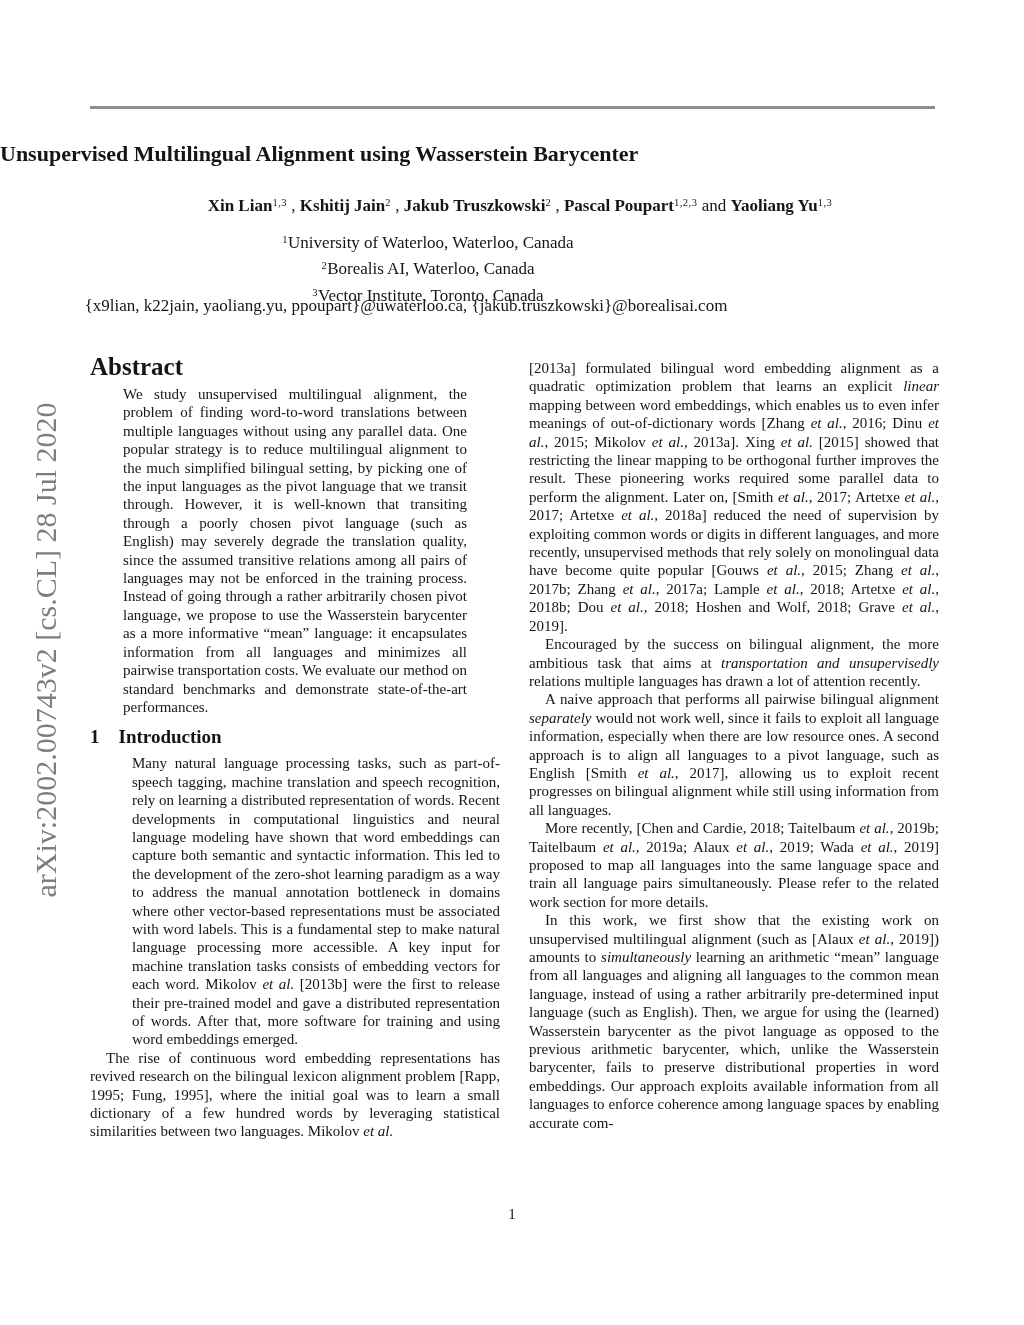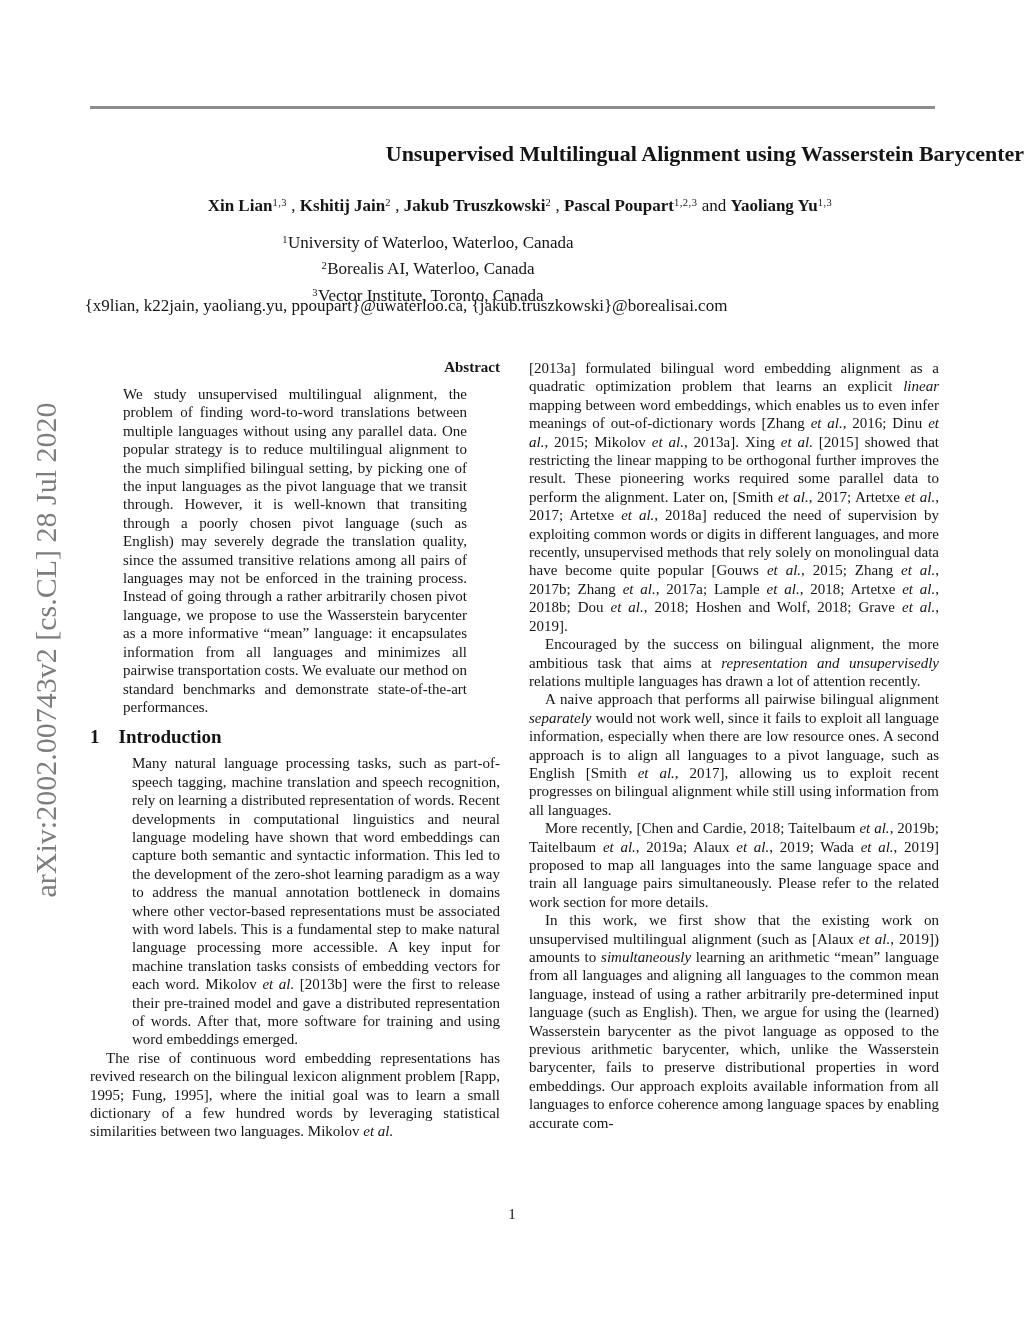--- a/index.html
+++ b/index.html
@@ -8,33 +8,33 @@
     font-family:"Liberation Serif","DejaVu Serif",serif;color:#151515;
     overflow:hidden;
   }
   .arxiv-side{
     position:absolute;left:-243px;top:632px;width:578px;height:36px;
     line-height:36px;text-align:center;white-space:nowrap;
     transform:rotate(-90deg);transform-origin:center;
     font-size:30px;color:#7d7d7d;
   }
   .top-rule{position:absolute;left:90px;top:106px;width:845px;height:3px;background:#8d8d8d;}
-  .title{position:absolute;left:0;top:141px;width:1024px;margin:0;text-align:right;
+  .title{position:absolute;left:0;top:141px;width:1024px;margin:0;text-align:left;
     font-size:22px;font-weight:bold;}
   .authors{position:absolute;left:8px;top:196px;width:1024px;text-align:center;font-size:17px;}
   .affils{position:absolute;left:0;top:228px;width:856px;text-align:center;
     font-size:17px;line-height:23px;}
   .emails{position:absolute;left:0;top:296px;width:812px;text-align:center;font-size:17px;}
   .run-b{font-weight:bold;}
   .run-i{font-style:italic;}
   .run-sup{font-size:62%;vertical-align:0.5em;letter-spacing:0.5px;}
   .col{position:absolute;width:410px;font-size:15px;line-height:18.4px;text-align:justify;}
   .col-left{left:90px;top:356px;}
   .col-right{left:529px;top:359px;}
-  .abs-head{text-align:right;font-size:15px;font-weight:bold;line-height:22px;margin:0 0 7px 0;}
+  .abs-head{text-align:left;font-size:25px;font-weight:bold;line-height:22px;margin:0 0 7px 0;}
   .abs-body{margin:0 33px;}
   .sec-head{margin-top:9px;font-size:19px;font-weight:bold;line-height:24px;text-align:left;}
   .sec-num{display:inline-block;margin-right:19px;}
   .body-par{margin:0;}
   .sec-head + .body-par{margin-top:5px;margin-left:42px;}
   .indent{text-indent:16px;}
   .page-num{position:absolute;left:0;top:1206px;width:1024px;text-align:center;font-size:15px;}
 </style>
 </head>
 <body>
@@ -64,21 +64,21 @@
     <div class="sec-head">
       <span class="sec-num">1</span><span class="sec-title">Introduction</span>
     </div>
 
     <p class="body-par"><span>Many natural language processing tasks, such as part-of-speech tagging, machine translation and speech recognition, rely on learning a distributed representation of words. Recent developments in computational linguistics and neural language modeling have shown that word embeddings can capture both semantic and syntactic information. This led to the development of the zero-shot learning paradigm as a way to address the manual annotation bottleneck in domains where other vector-based representations must be associated with word labels. This is a fundamental step to make natural language processing more accessible. A key input for machine translation tasks consists of embedding vectors for each word. Mikolov </span><span class="run-i">et al.</span><span> [2013b] were the first to release their pre-trained model and gave a distributed representation of words. After that, more software for training and using word embeddings emerged.</span></p>
     <p class="body-par indent"><span>The rise of continuous word embedding representations has revived research on the bilingual lexicon alignment problem [Rapp, 1995; Fung, 1995], where the initial goal was to learn a small dictionary of a few hundred words by leveraging statistical similarities between two languages. Mikolov </span><span class="run-i">et al.</span></p>
   </div>
 
   <div class="col col-right">
     <p class="body-par"><span>[2013a] formulated bilingual word embedding alignment as a quadratic optimization problem that learns an explicit </span><span class="run-i">linear</span><span> mapping between word embeddings, which enables us to even infer meanings of out-of-dictionary words [Zhang </span><span class="run-i">et al.</span><span>, 2016; Dinu </span><span class="run-i">et al.</span><span>, 2015; Mikolov </span><span class="run-i">et al.</span><span>, 2013a]. Xing </span><span class="run-i">et al.</span><span> [2015] showed that restricting the linear mapping to be orthogonal further improves the result. These pioneering works required some parallel data to perform the alignment. Later on, [Smith </span><span class="run-i">et al.</span><span>, 2017; Artetxe </span><span class="run-i">et al.</span><span>, 2017; Artetxe </span><span class="run-i">et al.</span><span>, 2018a] reduced the need of supervision by exploiting common words or digits in different languages, and more recently, unsupervised methods that rely solely on monolingual data have become quite popular [Gouws </span><span class="run-i">et al.</span><span>, 2015; Zhang </span><span class="run-i">et al.</span><span>, 2017b; Zhang </span><span class="run-i">et al.</span><span>, 2017a; Lample </span><span class="run-i">et al.</span><span>, 2018; Artetxe </span><span class="run-i">et al.</span><span>, 2018b; Dou </span><span class="run-i">et al.</span><span>, 2018; Hoshen and Wolf, 2018; Grave </span><span class="run-i">et al.</span><span>, 2019].</span></p>
-    <p class="body-par indent"><span>Encouraged by the success on bilingual alignment, the more ambitious task that aims at </span><span class="run-i">representation and unsupervisedly</span><span> relations multiple languages has drawn a lot of attention recently.</span></p>
+    <p class="body-par indent"><span>Encouraged by the success on bilingual alignment, the more ambitious task that aims at </span><span class="run-i">transportation and unsupervisedly</span><span> relations multiple languages has drawn a lot of attention recently.</span></p>
     <p class="body-par indent"><span>A naive approach that performs all pairwise bilingual alignment </span><span class="run-i">separately</span><span> would not work well, since it fails to exploit all language information, especially when there are low resource ones. A second approach is to align all languages to a pivot language, such as English [Smith </span><span class="run-i">et al.</span><span>, 2017], allowing us to exploit recent progresses on bilingual alignment while still using information from all languages.</span></p>
     <p class="body-par indent"><span>More recently, [Chen and Cardie, 2018; Taitelbaum </span><span class="run-i">et al.</span><span>, 2019b; Taitelbaum </span><span class="run-i">et al.</span><span>, 2019a; Alaux </span><span class="run-i">et al.</span><span>, 2019; Wada </span><span class="run-i">et al.</span><span>, 2019] proposed to map all languages into the same language space and train all language pairs simultaneously. Please refer to the related work section for more details.</span></p>
     <p class="body-par indent"><span>In this work, we first show that the existing work on unsupervised multilingual alignment (such as [Alaux </span><span class="run-i">et al.</span><span>, 2019]) amounts to </span><span class="run-i">simultaneously</span><span> learning an arithmetic “mean” language from all languages and aligning all languages to the common mean language, instead of using a rather arbitrarily pre-determined input language (such as English). Then, we argue for using the (learned) Wasserstein barycenter as the pivot language as opposed to the previous arithmetic barycenter, which, unlike the Wasserstein barycenter, fails to preserve distributional properties in word embeddings. Our approach exploits available information from all languages to enforce coherence among language spaces by enabling accurate com-</span></p>
   </div>
 
   <div class="page-num">1</div>
 
 </div>
 
 </body></html>

